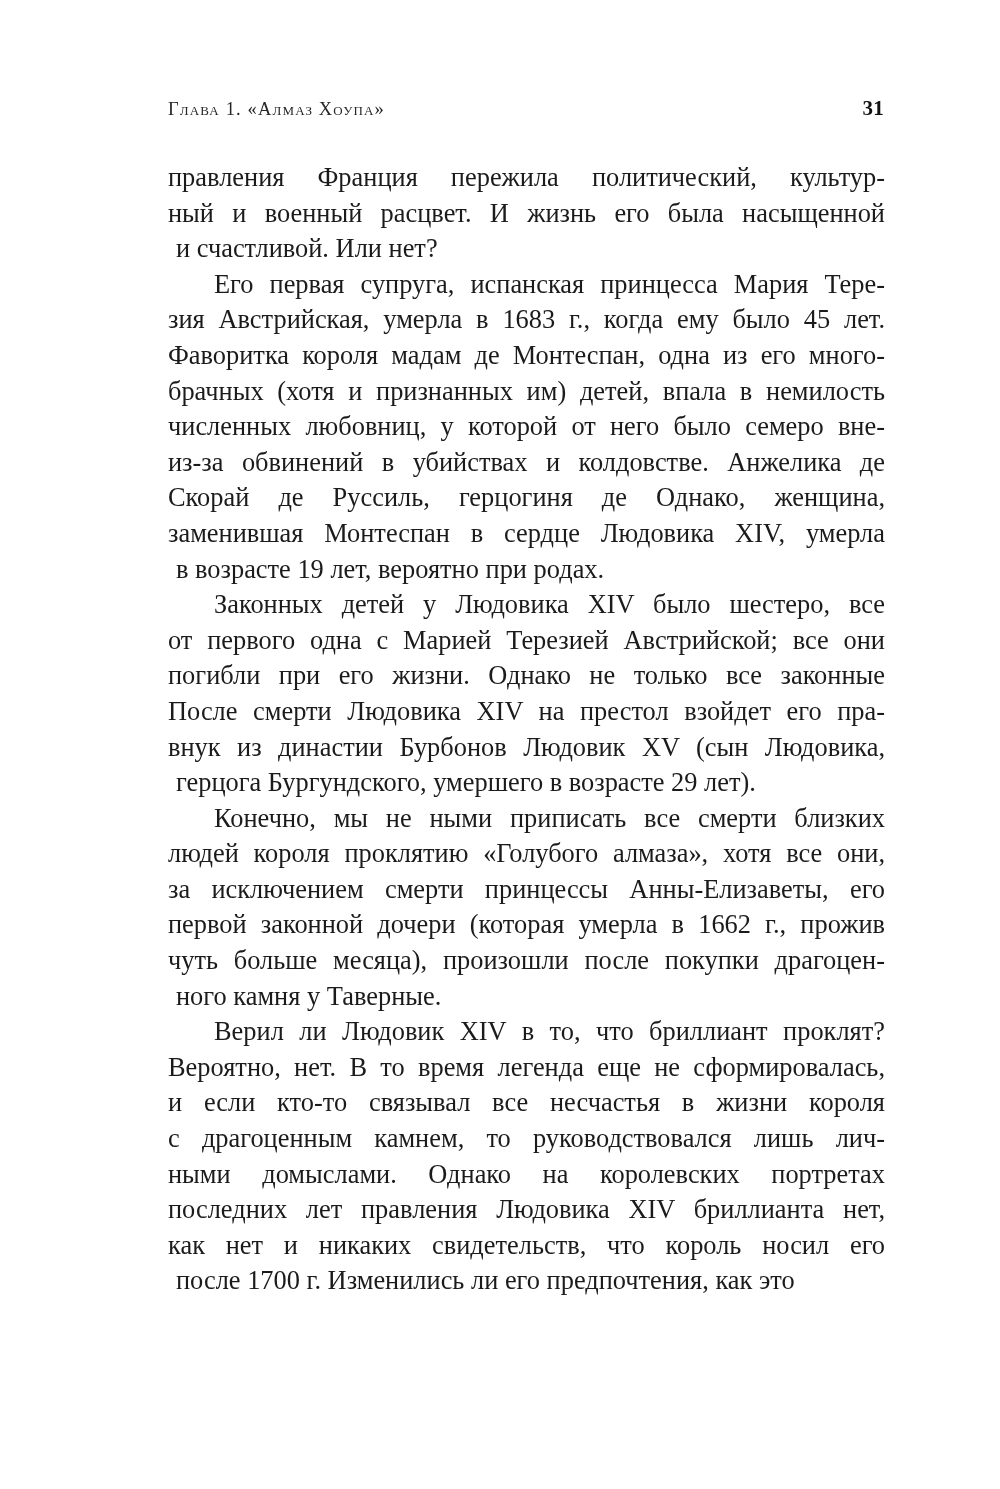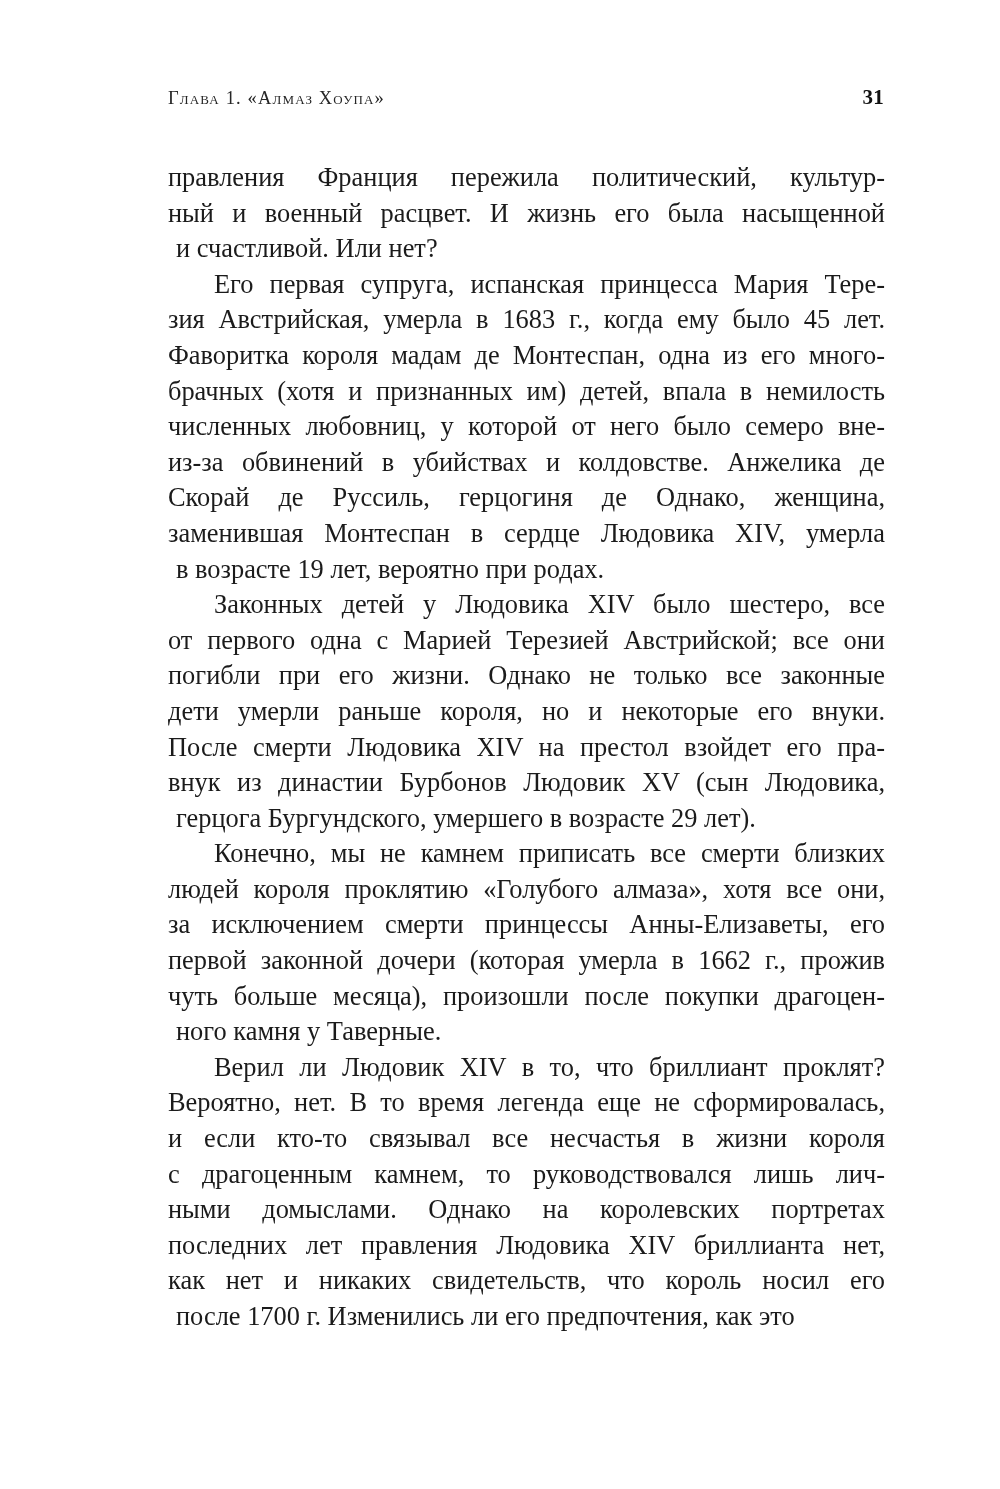--- a/index.html
+++ b/index.html
@@ -23,21 +23,21 @@
     height: 1489px;
     background: #ffffff;
     box-sizing: border-box;
   }
 
   
   .running-head {
     position: absolute;
     left: 168px;
     right: 116px;
-    top: 85px;
+    top: 96px;
     height: 26px;
     display: flex;
     align-items: baseline;
     justify-content: space-between;
   }
   .running-head .chapter-title {
     font-variant: small-caps;
     font-size: 18.5px;
     letter-spacing: 1.15px;
     color: #262626;
@@ -111,27 +111,26 @@
         <span class="ln">численных любовниц, у которой от него было семеро вне-</span>
         <span class="ln">из-за обвинений в убийствах и колдовстве. Анжелика де</span>
         <span class="ln">Скорай де Руссиль, герцогиня де Однако, женщина,</span>
         <span class="ln">заменившая Монтеспан в сердце Людовика XIV, умерла</span>
         <span class="ln last">в возрасте 19 лет, вероятно при родах.</span>
       </p>
       <p class="para">
         <span class="ln ind">Законных детей у Людовика XIV было шестеро, все</span>
         <span class="ln">от первого одна с Марией Терезией Австрийской; все они</span>
         <span class="ln">погибли при его жизни. Однако не только все законные</span>
-        <span class="ln">дети умерли раньше короля, но и некоторые его внуки.</span>
         <span class="ln">После смерти Людовика XIV на престол взойдет его пра-</span>
         <span class="ln">внук из династии Бурбонов Людовик XV (сын Людовика,</span>
         <span class="ln last">герцога Бургундского, умершего в возрасте 29 лет).</span>
       </p>
       <p class="para">
-        <span class="ln ind">Конечно, мы не камнем приписать все смерти близких</span>
+        <span class="ln ind">Конечно, мы не ными приписать все смерти близких</span>
         <span class="ln">людей короля проклятию «Голубого алмаза», хотя все они,</span>
         <span class="ln">за исключением смерти принцессы Анны-Елизаветы, его</span>
         <span class="ln">первой законной дочери (которая умерла в 1662 г., прожив</span>
         <span class="ln">чуть больше месяца), произошли после покупки драгоцен-</span>
         <span class="ln last">ного камня у Таверные.</span>
       </p>
       <p class="para">
         <span class="ln ind">Верил ли Людовик XIV в то, что бриллиант проклят?</span>
         <span class="ln">Вероятно, нет. В то время легенда еще не сформировалась,</span>
         <span class="ln">и если кто-то связывал все несчастья в жизни короля</span>

